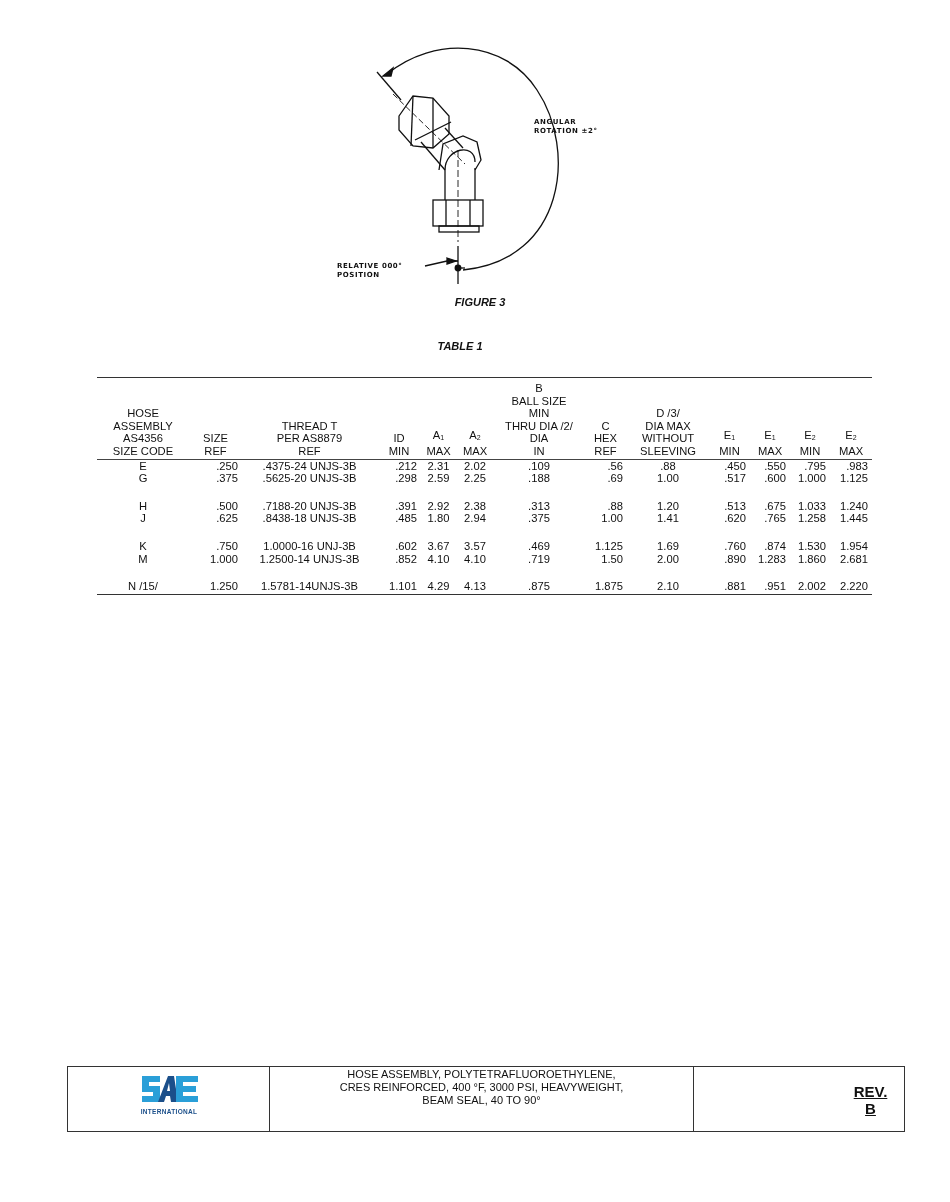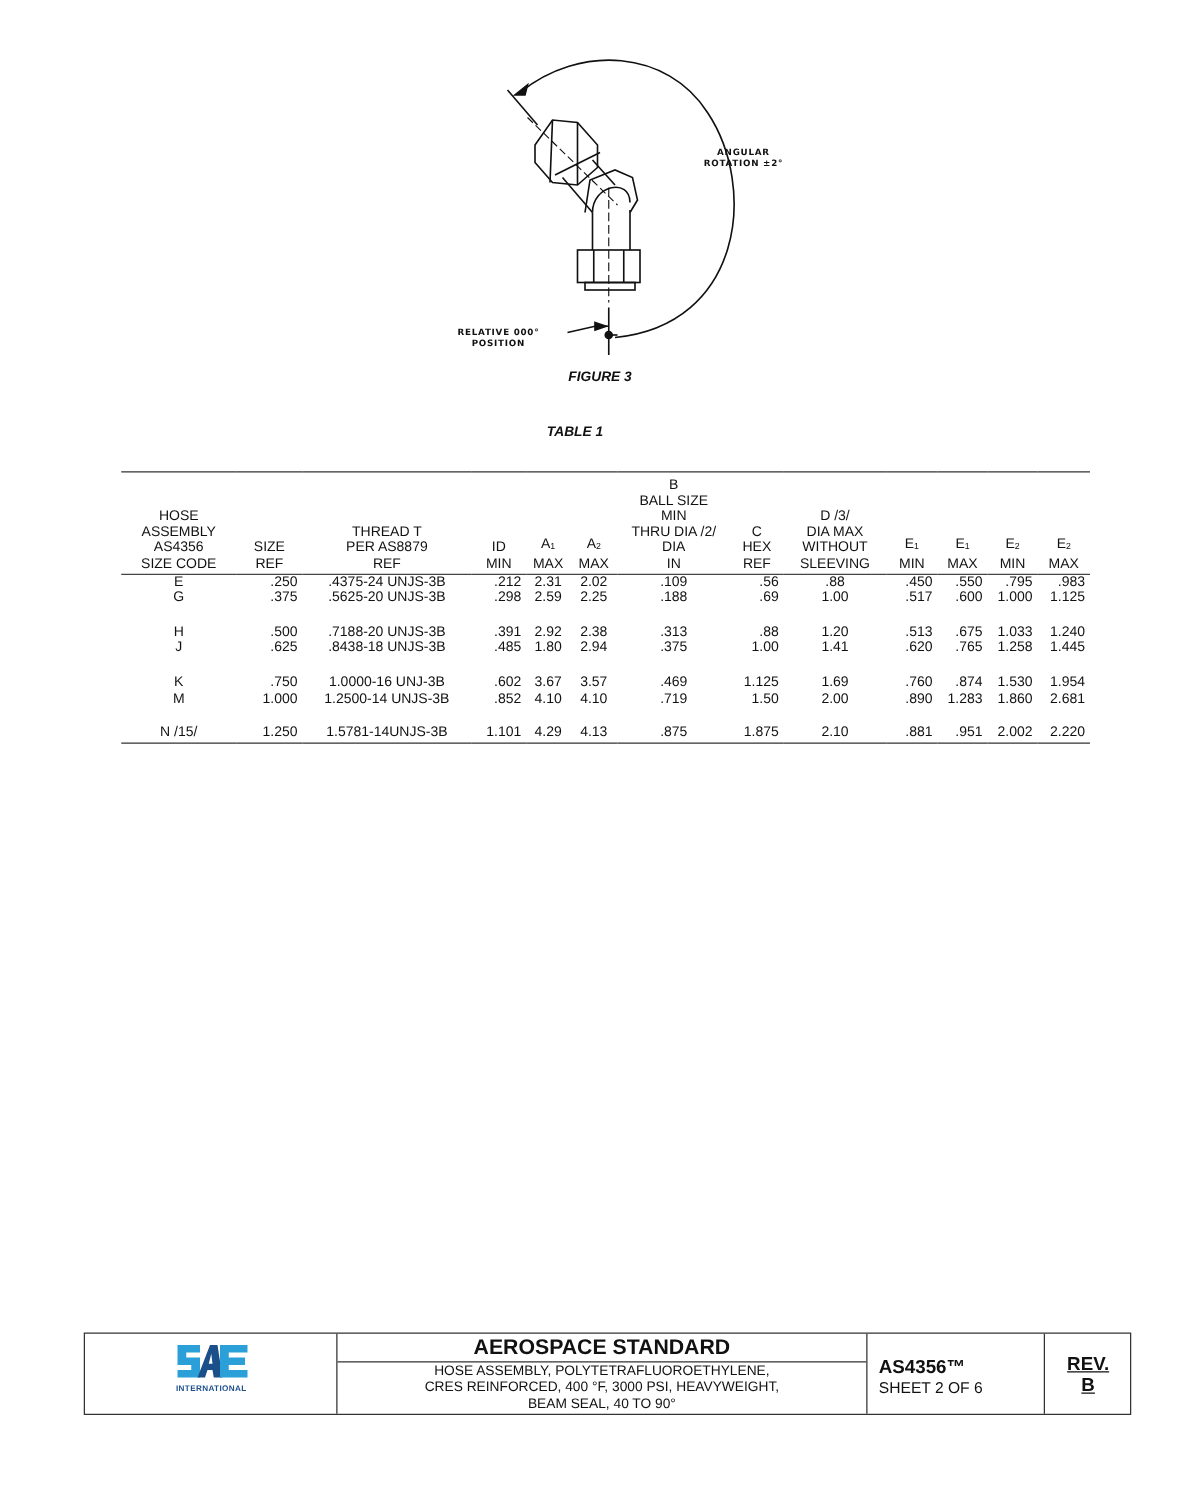--- a/index.html
+++ b/index.html
@@ -1,21 +1,21 @@
 <!DOCTYPE html>
 <html><head>
   <meta charset="utf-8">
   <style>
     html, body { margin: 0; padding: 0; background: #ffffff; }
     body { width: 950px; height: 1202px; position: relative; overflow: hidden;
            font-family: "Liberation Sans", sans-serif; color: #111; }
     .abs { position: absolute; }
 
     
-    #figure { left: 344px; top: 30px; width: 300px; height: 270px; text-align: center; }
+    #figure { left: 315px; top: 30px; width: 300px; height: 270px; }
     .fig-label { font-family: "DejaVu Sans", sans-serif; font-weight: bold; font-size: 7px; letter-spacing: 0.6px; color:#111; line-height: 9px; }
     .caption { font-weight: bold; font-style: italic; font-size: 11px; text-align: center; width: 200px; }
 
     
     #spec-table { left: 97px; top: 377px; width: 775px; }
     #spec-table table { border-collapse: collapse; width: 775px; font-size: 11.2px; line-height: 12.6px; }
     #spec-table thead tr.rule-top td { border-top: 1.5px solid #333; height: 4px; padding: 0; }
     #spec-table th { font-weight: normal; vertical-align: bottom; text-align: center; padding: 0 2px 1px 2px; border-bottom: 1.5px solid #444; }
     #spec-table td.c { text-align: center; padding: 0 2px; height: 12.6px; }
     #spec-table td.r { text-align: right; padding: 0 4px; height: 12.6px; }
@@ -304,30 +304,25 @@
 
       <path d="M2 4 H20 V10 H9 V14 H20 V30 H2 V24 H13 V20 H2 Z" fill="#2a9fd8"></path>
 
       <path d="M18 30 L28 4 H34 L38 30 H31 L30 24 H26 L24 30 Z M27 19 H30 L29 11 Z" fill="#1b4f8a"></path>
 
       <path d="M36 4 H58 V10 H43 V14 H56 V20 H43 V24 H58 V30 H36 Z" fill="#2a9fd8"></path>
     </svg>
     <div class="sae-int">INTERNATIONAL</div>
   </div>
   <div class="tb-cell tb-title">
-    <div class="tb-head">AEROSPACE STANDARD</div>
     <div class="tb-desc">
       <div>HOSE ASSEMBLY, POLYTETRAFLUOROETHYLENE,</div>
       <div>CRES REINFORCED, 400 °F, 3000 PSI, HEAVYWEIGHT,</div>
       <div>BEAM SEAL, 40 TO 90°</div>
     </div>
   </div>
-  <div class="tb-cell tb-doc">
-    <div class="tb-docnum">AS4356™</div>
-    <div class="tb-sheet">SHEET 2 OF 6</div>
-  </div>
   <div class="tb-cell tb-rev">
     <div class="tb-revlabel">
       <div>REV.</div>
       <div>B</div>
     </div>
   </div>
 </div>
 
 </body></html>

